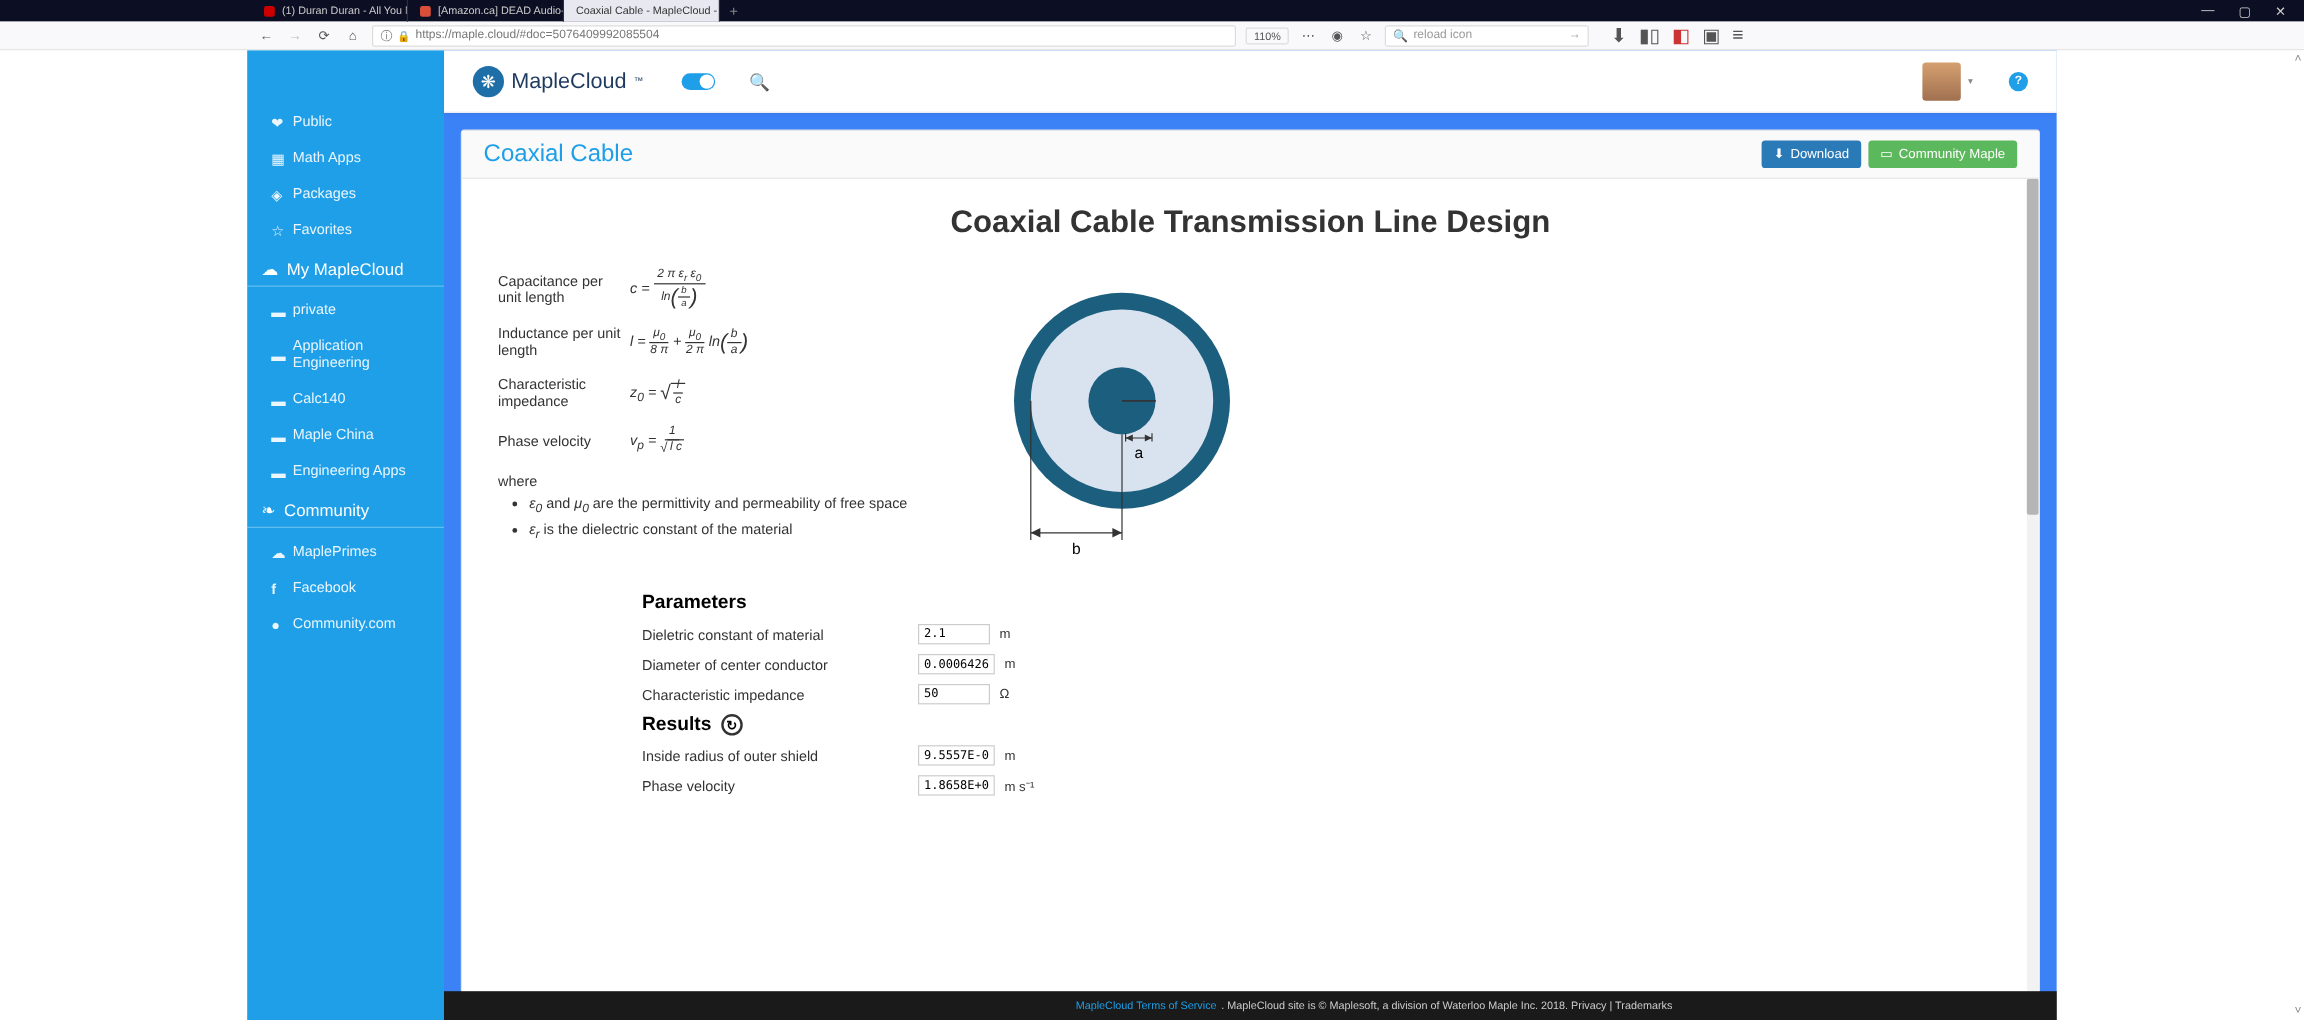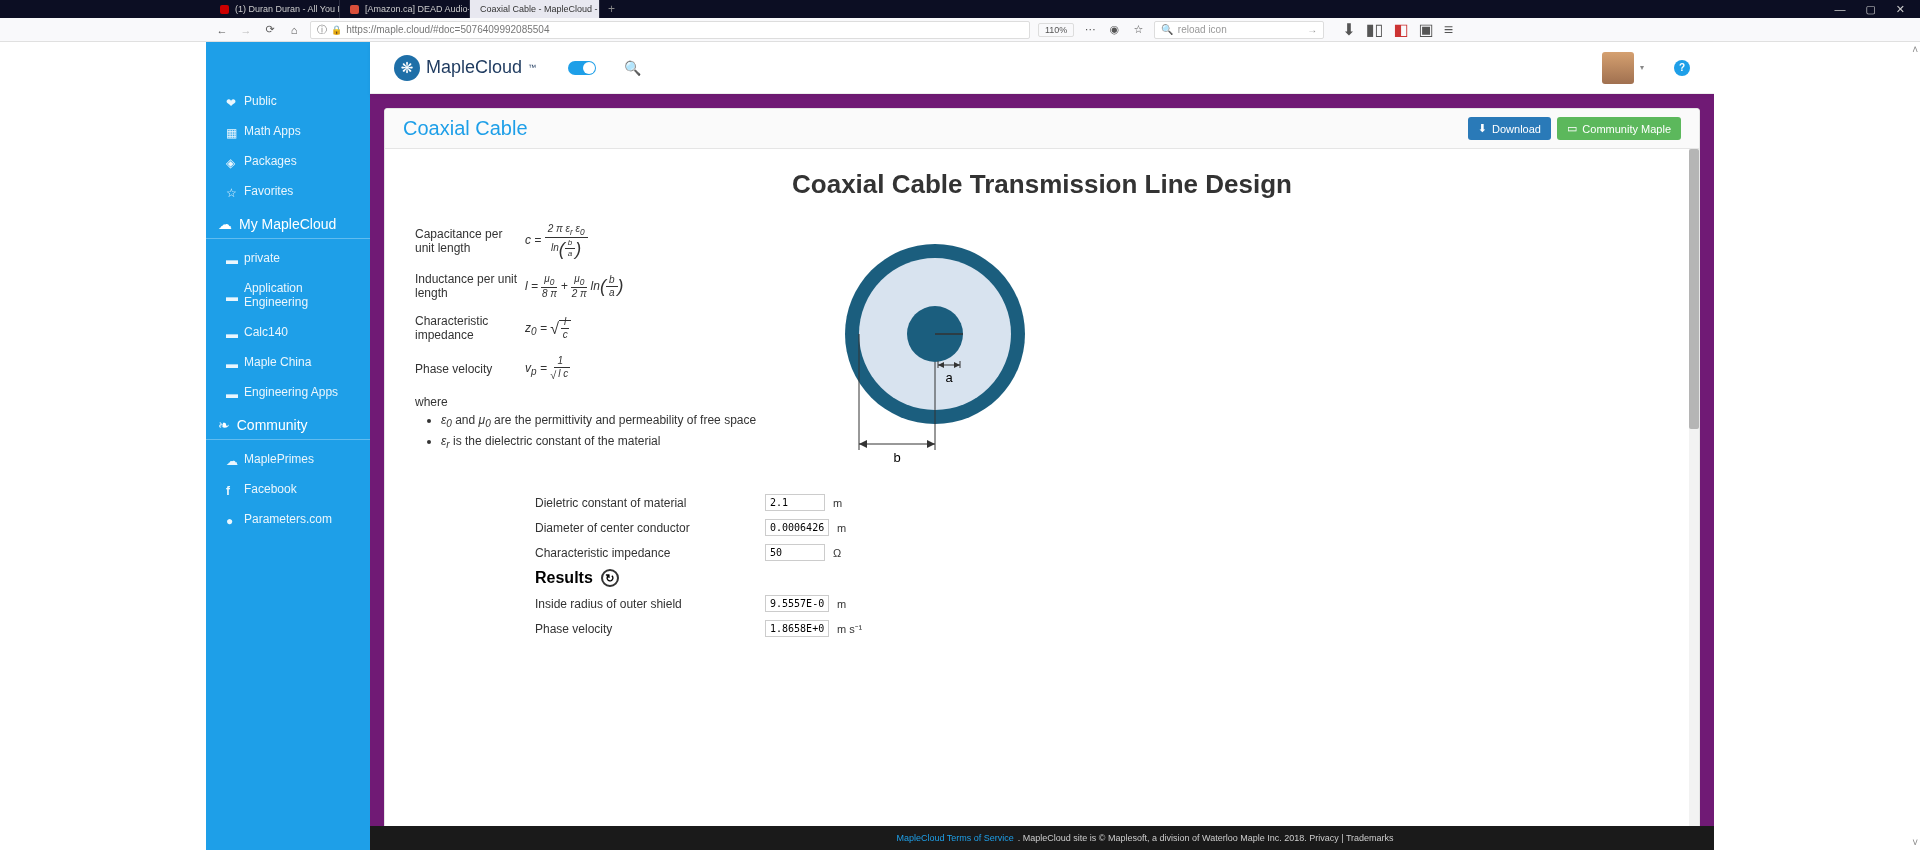--- a/index.html
+++ b/index.html
@@ -27,21 +27,21 @@
 
 .app-body { display: flex; height: calc(100% - 42px); }
 
 .left-gutter { width: 206px; background: #fff; flex-shrink: 0; }
 
 .sidebar { width: 164px; background: #1e9fe8; color: #fff; flex-shrink: 0; padding-top: 44px; font-size: 12px; }
 .sidebar .item { padding: 8px 14px 8px 20px; display: flex; align-items: center; gap: 7px; cursor: pointer; color: #eaf6fd; }
 .sidebar .section-hdr { padding: 10px 12px 6px 12px; font-size: 14px; font-weight: 500; display: flex; align-items: center; gap: 7px; border-bottom: 1px solid rgba(255,255,255,.3); margin-bottom: 4px; color: #fff; }
 .sidebar .icon { width: 11px; height: 11px; display: inline-block; }
 
-.main { flex: 1; display: flex; flex-direction: column; background: #701a75; }
+.main { flex: 1; display: flex; flex-direction: column; background: #3b82f6; }
 .topbar { height: 52px; background: #fff; display: flex; align-items: center; padding: 0 24px; border-bottom: 1px solid #eee; box-shadow: 0 2px 4px rgba(0,0,0,.05); }
 .logo { display: flex; align-items: center; gap: 6px; font-size: 18px; color: #1e3a5f; font-weight: 500; }
 .logo .mark { width: 26px; height: 26px; background: #1e6fa8; border-radius: 50%; position: relative; }
 .logo .mark::after { content: "❋"; color: #fff; position: absolute; top: 50%; left: 50%; transform: translate(-50%,-50%); font-size: 15px; }
 .topbar .toggle { margin-left: 32px; width: 28px; height: 14px; background: #1e9fe8; border-radius: 8px; position: relative; cursor: pointer; }
 .topbar .toggle::after { content: ""; position: absolute; right: 1px; top: 1px; width: 12px; height: 12px; background: #fff; border-radius: 50%; }
 .topbar .search-icon { margin-left: 28px; color: #1e9fe8; font-size: 14px; cursor: pointer; }
 .topbar-right { margin-left: auto; display: flex; align-items: center; gap: 30px; }
 .avatar { width: 32px; height: 32px; border-radius: 3px; background: linear-gradient(#d5a070, #a07050); position: relative; cursor: pointer; }
 .help { width: 16px; height: 16px; background: #1e9fe8; color: #fff; border-radius: 50%; display: flex; align-items: center; justify-content: center; font-size: 10px; font-weight: bold; cursor: pointer; }
@@ -204,21 +204,21 @@
       <div class="item">
         <span class="icon">☁</span>
         <span>MaplePrimes</span>
       </div>
       <div class="item">
         <span class="icon" style="font-weight:bold">f</span>
         <span>Facebook</span>
       </div>
       <div class="item">
         <span class="icon">●</span>
-        <span>Parameters.com</span>
+        <span>Community.com</span>
       </div>
     </div>
 
     <div class="main">
       <div class="topbar">
         <div class="logo">
           <span class="mark"></span>
           <span>MapleCloud</span>
             <sup style="font-size:8px">™</sup>
         </div>
@@ -326,20 +326,21 @@
                 <line x1="100" y1="128" x2="100" y2="216" stroke="#333" stroke-width="1"></line>
                 <line x1="24" y1="210" x2="100" y2="210" stroke="#333" stroke-width="1"></line>
                 <polygon points="24,210 32,206 32,214" fill="#333"></polygon>
                 <polygon points="100,210 92,206 92,214" fill="#333"></polygon>
                 <text x="62" y="228" font-size="13" text-anchor="middle">b</text>
               </svg>
             </div>
           </div>
 
           <div class="params-section">
+            <h3>Parameters</h3>
             <div class="param-row">
               <span class="param-label">Dieletric constant of material</span>
               <input class="param-input" value="2.1" style="">
               <span class="param-unit">m</span>
             </div>
             <div class="param-row">
               <span class="param-label">Diameter of center conductor</span>
               <input class="param-input wide" value="0.00064262" style="">
               <span class="param-unit">m</span>
             </div>

